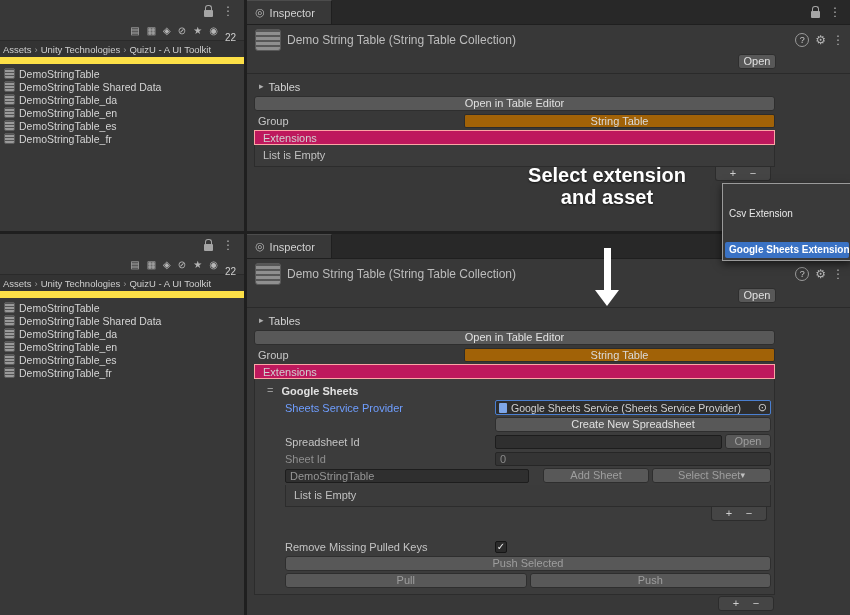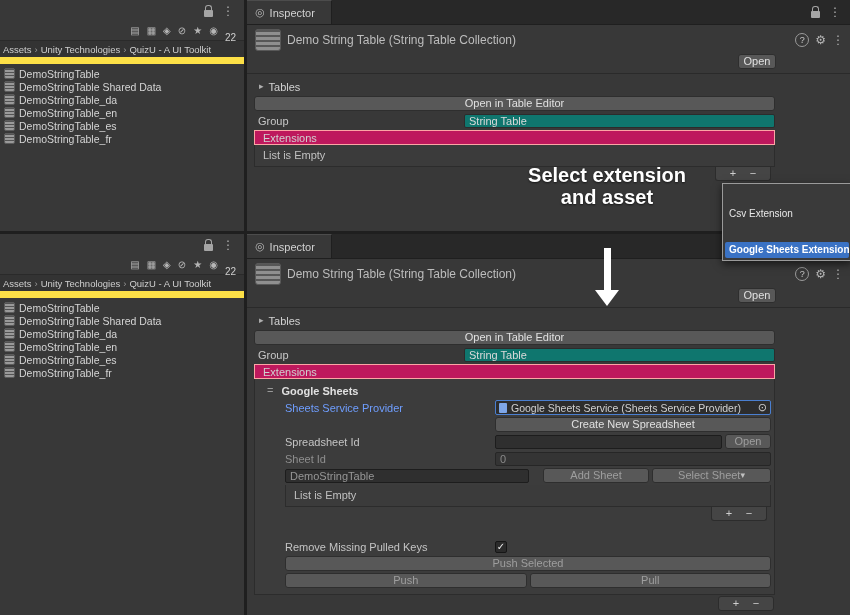--- a/index.html
+++ b/index.html
@@ -53,21 +53,21 @@
        color:#e0e0e0;text-align:center;font-size:11px;height:15px;line-height:13px;font-family:inherit;padding:0;}
   .btn.dim{color:#9e9e9e;}
   .open-btn{width:38px;margin-right:68px;}
   .full-btn{width:100%;margin:2px 0;}
 
   .foldout-row{height:15px;display:flex;align-items:center;gap:5px;padding-left:5px;margin:2px 0;}
   .fold{font-size:9px;color:#b0b0b0;}
   .prop-row{height:15px;display:flex;align-items:center;margin:2px 0;}
   .prop-label{width:210px;padding-left:4px;box-sizing:border-box;color:#c8c8c8;}
   .text-field{box-sizing:border-box;height:14px;line-height:12px;border-radius:2px;padding:0 4px;overflow:hidden;white-space:nowrap;}
-  .field-light{flex:1;background:#0f766e;border:1px solid #2c2c2c;color:#dadada;}
+  .field-light{flex:1;background:#a16207;border:1px solid #2c2c2c;color:#dadada;text-align:center;}
   .field-dark{flex:1;background:#2f2f2f;border:1px solid #1d1d1d;color:#cfcfcf;}
   .field-disabled{background:#343434;border:1px solid #262626;color:#8a8a8a;}
 
   .section-header{box-sizing:border-box;height:15px;line-height:14px;background:#be185d;border:1px solid #fca5a5;
                   padding-left:8px;margin-top:2px;color:#d0d0d0;}
   .list-body{box-sizing:border-box;background:#3b3b3b;border:1px solid #2c2c2c;border-top:none;padding:3px 0 4px;}
   .empty{height:14px;line-height:14px;padding-left:8px;color:#c0c0c0;}
   .list-footer{display:flex;justify-content:flex-end;}
   .footer-box{width:54px;height:13px;background:#454545;border:1px solid #2c2c2c;border-top:none;border-radius:0 0 3px 3px;
               display:flex;align-items:center;justify-content:space-evenly;margin-right:4px;}
@@ -346,22 +346,22 @@
           <div class="gs-row">
             <span class="gs-label">Remove Missing Pulled Keys</span>
             <span class="checkbox">
               <span class="glyph chk">✓</span>
             </span>
           </div>
           <div class="btn-pair">
             <button class="btn dim">Push Selected</button>
           </div>
           <div class="btn-pair">
+            <button class="btn dim">Pull</button>
             <button class="btn dim">Push</button>
-            <button class="btn dim">Pull</button>
           </div>
         </div>
       </div>
 
       <div class="gs-footer">
         <div class="footer-box">
           <span class="glyph">+</span>
           <span class="glyph">−</span>
         </div>
       </div>

